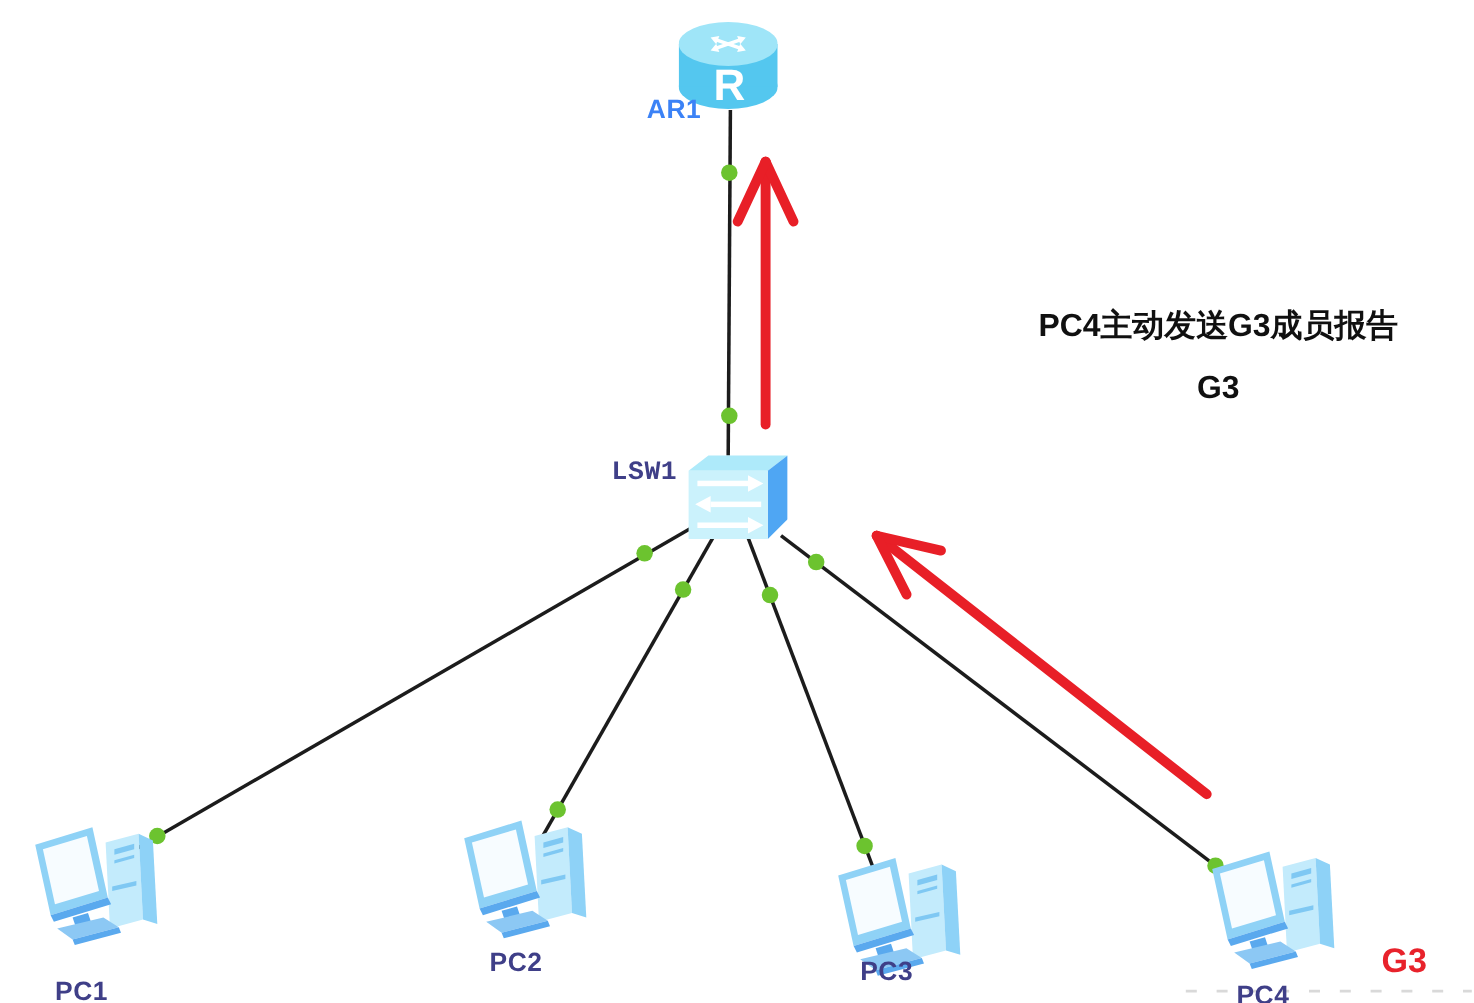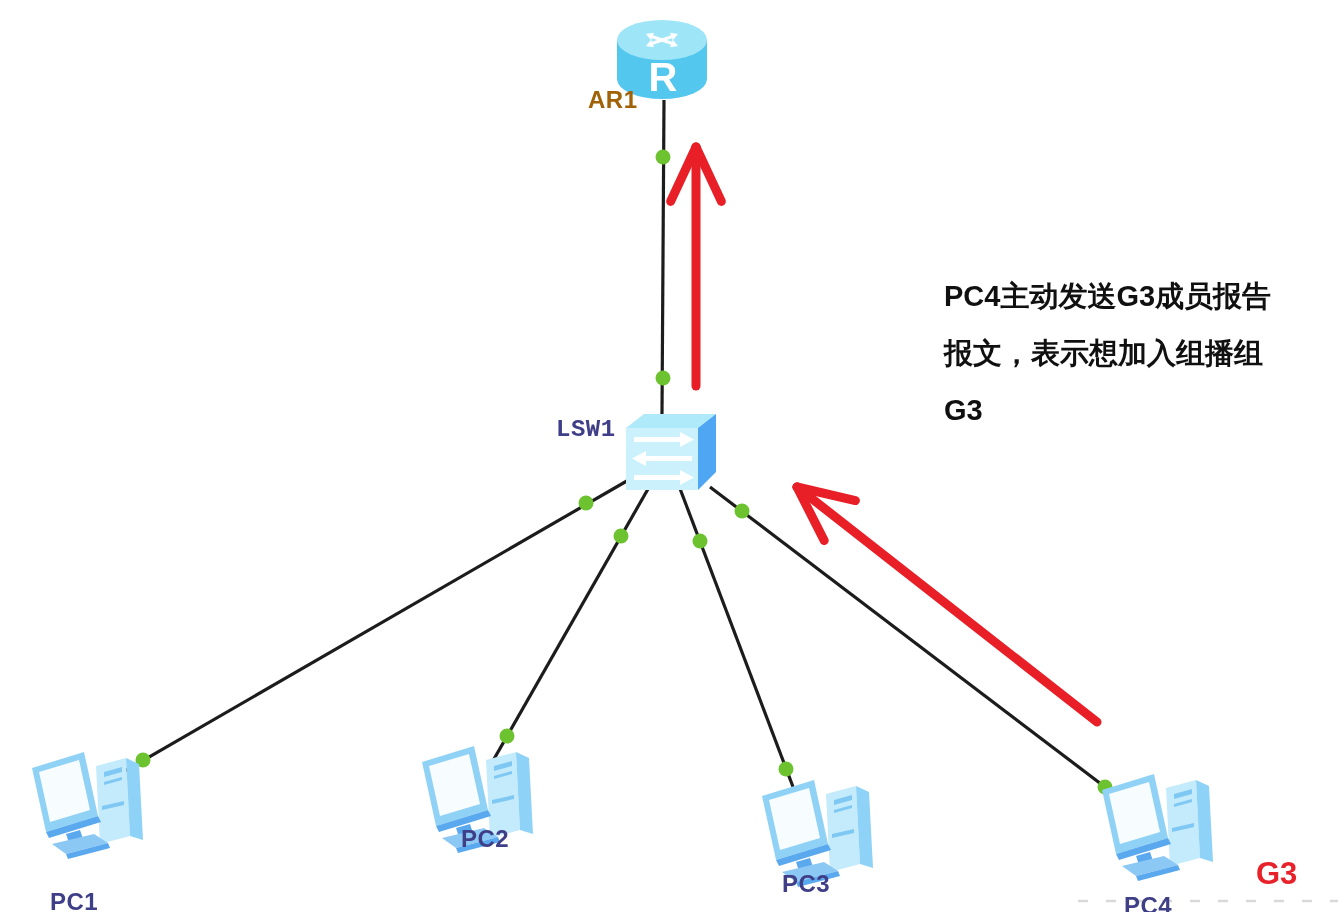--- a/index.html
+++ b/index.html
@@ -59,21 +59,21 @@
           </g>
           <g fill="#ffffff">
             <polygon points="61,16 55.9,22.2 53.1,14.7"></polygon>
             <polygon points="29,28 34.1,21.8 36.9,29.3"></polygon>
             <polygon points="61,28 55.9,21.8 53.1,29.3"></polygon>
             <polygon points="29,16 34.1,22.2 36.9,14.7"></polygon>
           </g>
           <text x="46" y="73" text-anchor="middle" font-size="40" font-weight="bold" fill="#ffffff">R</text>
         </svg>
       </div>
-      <div class="devlabel" style="left: 588px; top: 86px; color: #a16207;">AR1</div>
+      <div class="devlabel" style="left: 588px; top: 86px; color: #3b82f6;">AR1</div>
       <div class="node" style="left: 624px; top: 410px; width: 92px; height: 84px;">
         <svg viewBox="0 0 92 84">
           <polygon points="2,18 20,4 92,4 74,18" fill="#aeeafa"></polygon>
           <polygon points="74,18 92,4 92,62 74,80" fill="#4fa6f3"></polygon>
           <rect x="2" y="18" width="72" height="62" fill="#cbf2fc"></rect>
           <g fill="#ffffff">
             <rect x="10" y="27" width="46" height="5"></rect>
             <polygon points="56,22 70,29.5 56,37"></polygon>
             <rect x="22" y="46" width="46" height="5"></rect>
             <polygon points="22,41 8,48.5 22,56"></polygon>
@@ -107,21 +107,21 @@
           <polygon points="78,38 96,33 96,36 78,41" fill="#7fc8f3"></polygon>
           <polygon points="76,62 98,57 98,61 76,66" fill="#7fc8f3"></polygon>
           <polygon points="6,24 58,8 72,72 20,88" fill="#8fd2f6"></polygon>
           <polygon points="13,28 53,16 64,66 24,78" fill="#f7fcff"></polygon>
           <polygon points="20,88 72,72 75,78 23,94" fill="#5aa9ee"></polygon>
           <polygon points="40,90 54,86 58,98 44,102" fill="#5aa9ee"></polygon>
           <polygon points="26,100 68,90 82,99 40,110" fill="#8cc8f4"></polygon>
           <polygon points="40,110 82,99 84,104 42,115" fill="#5aa9ee"></polygon>
         </svg>
       </div>
-      <div class="devlabel" style="left: 445px; top: 825px; color: rgb(63, 63, 136); margin-left: 16px;">PC2</div>
+      <div class="devlabel" style="left: 445px; top: 862px; color: rgb(63, 63, 136);">PC2</div>
       <div class="node" style="left: 756px; top: 772px; width: 122px; height: 118px;">
         <svg viewBox="0 0 122 118">
           <polygon points="70,22 100,14 104,92 74,100" fill="#c3ebfc"></polygon>
           <polygon points="100,14 113,20 117,96 104,92" fill="#8ed2f7"></polygon>
           <polygon points="78,28 96,23 96,28 78,33" fill="#7fc8f3"></polygon>
           <polygon points="78,38 96,33 96,36 78,41" fill="#7fc8f3"></polygon>
           <polygon points="76,62 98,57 98,61 76,66" fill="#7fc8f3"></polygon>
           <polygon points="6,24 58,8 72,72 20,88" fill="#8fd2f6"></polygon>
           <polygon points="13,28 53,16 64,66 24,78" fill="#f7fcff"></polygon>
           <polygon points="20,88 72,72 75,78 23,94" fill="#5aa9ee"></polygon>
@@ -142,20 +142,19 @@
           <polygon points="13,28 53,16 64,66 24,78" fill="#f7fcff"></polygon>
           <polygon points="20,88 72,72 75,78 23,94" fill="#5aa9ee"></polygon>
           <polygon points="40,90 54,86 58,98 44,102" fill="#5aa9ee"></polygon>
           <polygon points="26,100 68,90 82,99 40,110" fill="#8cc8f4"></polygon>
           <polygon points="40,110 82,99 84,104 42,115" fill="#5aa9ee"></polygon>
         </svg>
       </div>
       <div class="devlabel" style="left: 1124px; top: 892px; color: rgb(63, 63, 136);">PC4</div>
     </div>
 
-  <div class="annotation" style="color: rgb(16, 16, 16);">
+  <div class="annotation" style="color: rgb(16, 16, 16); text-align: center;">
     <div class="ann-line">PC4主动发送G3成员报告</div>
-    <div class="ann-line">报文，表示想加入组播组</div>
     <div class="ann-line">G3</div>
   </div>
 
   <div class="g3-label" style="color: rgb(232, 34, 43);">G3</div>
 </div>
 
 </body></html>

